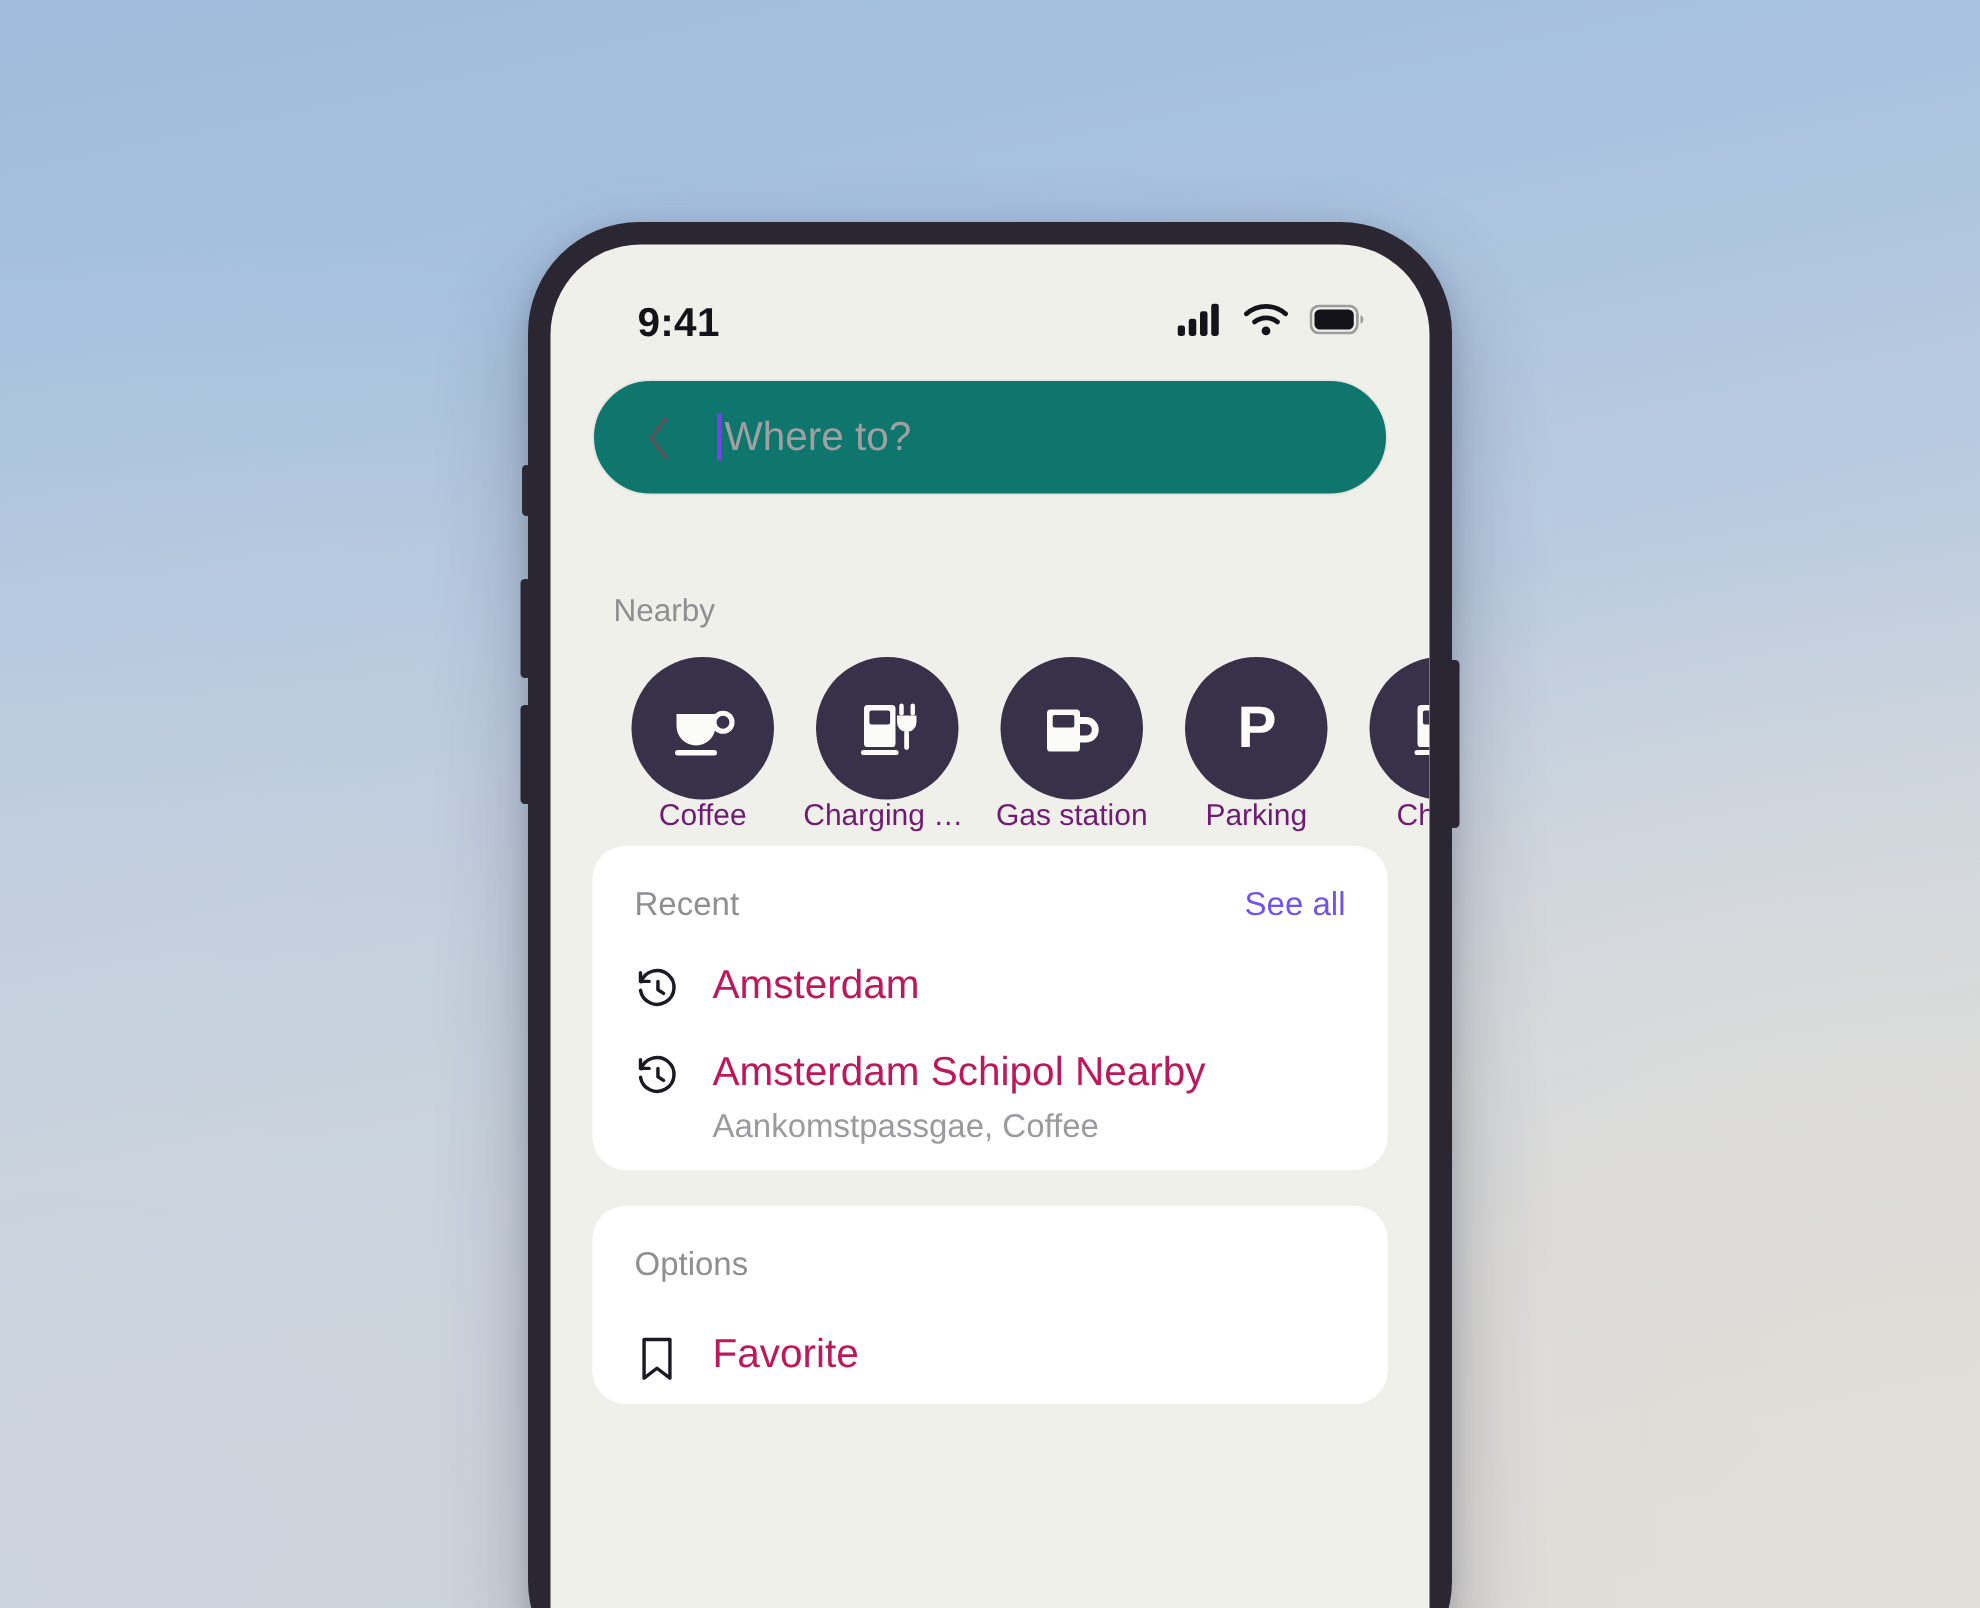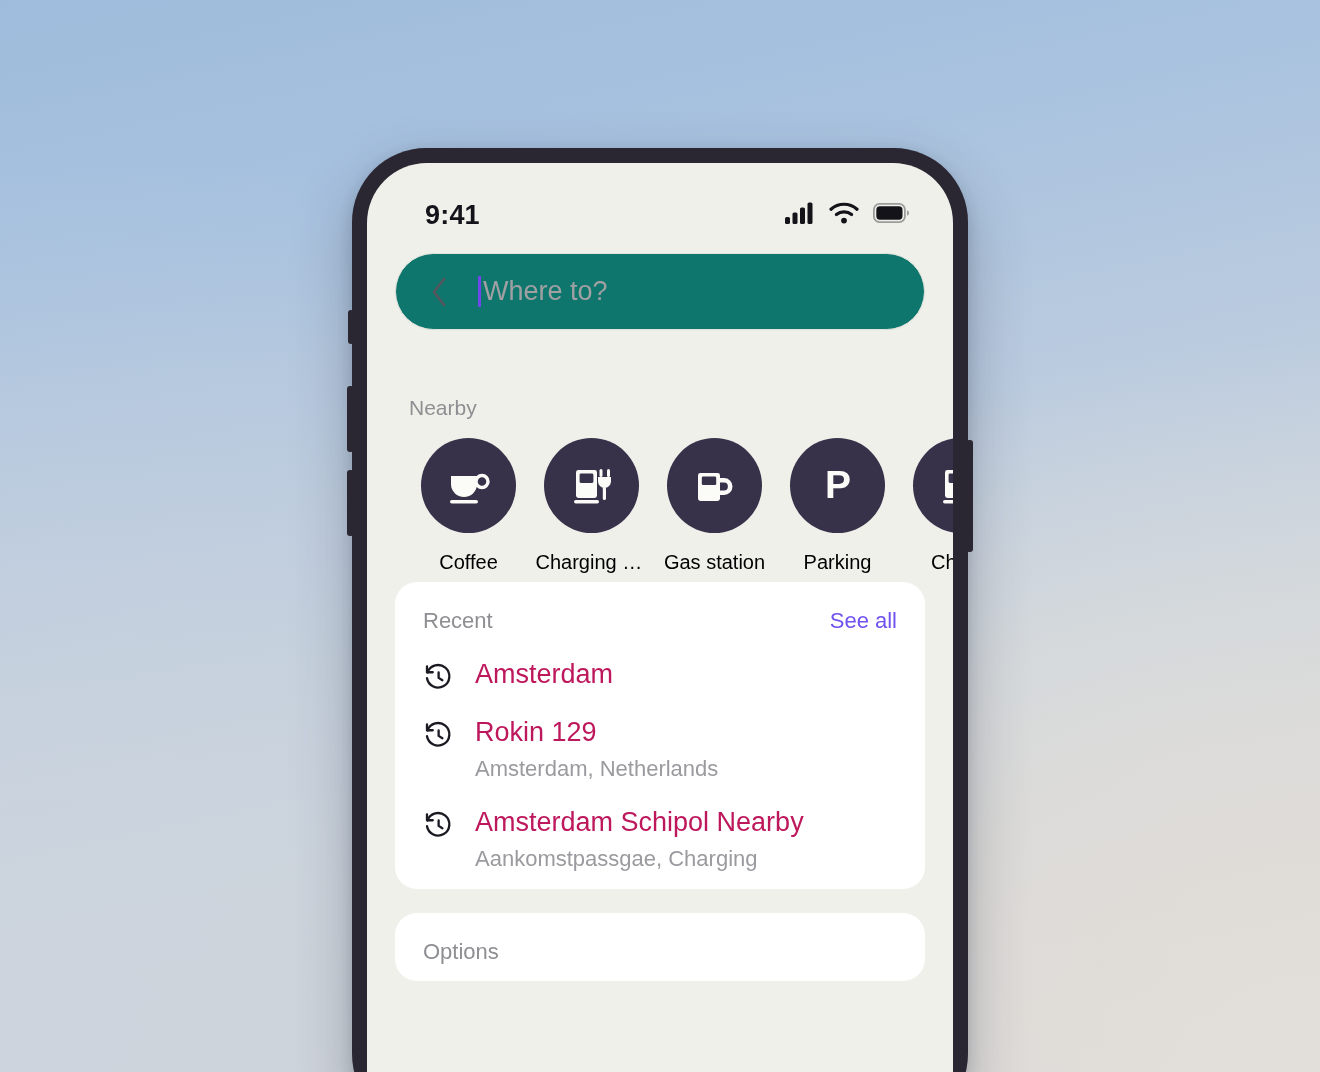--- a/index.html
+++ b/index.html
@@ -144,23 +144,22 @@
   .nearby-circle {
     width: 95px;
     height: 95px;
     border-radius: 50%;
     background: #38314a;
     display: flex;
     align-items: center;
     justify-content: center;
   }
   .nearby-label {
-    margin-top: 18px;
     font-size: 20px;
-    color: #000000;
+    color: #701a75;
     white-space: nowrap;
     max-width: 112px;
     overflow: hidden;
     text-overflow: ellipsis;
   }
 
   
   .card {
     background: #ffffff;
     border-radius: 22px;
@@ -350,50 +349,47 @@
             <path d="M3.2 8.2V3.6M3.2 8.2h4.6" stroke="#1b1a22" stroke-width="1.85" fill="none" stroke-linecap="round" stroke-linejoin="round"></path>
             <path d="M3.6 8.4A9 9 0 1 1 3.2 13" stroke="#1b1a22" stroke-width="1.85" fill="none" stroke-linecap="round"></path>
             <path d="M12.5 8.3v4.4l3 1.9" stroke="#1b1a22" stroke-width="1.85" fill="none" stroke-linecap="round" stroke-linejoin="round"></path>
           </svg>
         </span>
         <span class="row-text">
           <span class="row-title">Amsterdam</span>
         </span>
       </div>
 
+
       <div class="list-row">
         <span class="row-icon">
           <svg width="30" height="30" viewBox="0 0 24 24">
             <path d="M3.2 8.2V3.6M3.2 8.2h4.6" stroke="#1b1a22" stroke-width="1.85" fill="none" stroke-linecap="round" stroke-linejoin="round"></path>
             <path d="M3.6 8.4A9 9 0 1 1 3.2 13" stroke="#1b1a22" stroke-width="1.85" fill="none" stroke-linecap="round"></path>
             <path d="M12.5 8.3v4.4l3 1.9" stroke="#1b1a22" stroke-width="1.85" fill="none" stroke-linecap="round" stroke-linejoin="round"></path>
           </svg>
         </span>
         <span class="row-text">
-          <span class="row-title">Rokin 129</span>
-          <span class="row-sub">Amsterdam, Netherlands</span>
-        </span>
-      </div>
-
-      <div class="list-row">
-        <span class="row-icon">
-          <svg width="30" height="30" viewBox="0 0 24 24">
-            <path d="M3.2 8.2V3.6M3.2 8.2h4.6" stroke="#1b1a22" stroke-width="1.85" fill="none" stroke-linecap="round" stroke-linejoin="round"></path>
-            <path d="M3.6 8.4A9 9 0 1 1 3.2 13" stroke="#1b1a22" stroke-width="1.85" fill="none" stroke-linecap="round"></path>
-            <path d="M12.5 8.3v4.4l3 1.9" stroke="#1b1a22" stroke-width="1.85" fill="none" stroke-linecap="round" stroke-linejoin="round"></path>
-          </svg>
-        </span>
-        <span class="row-text">
           <span class="row-title">Amsterdam Schipol Nearby</span>
-          <span class="row-sub">Aankomstpassgae, Charging</span>
+          <span class="row-sub">Aankomstpassgae, Coffee</span>
         </span>
       </div>
     </div>
 
     <div class="card">
       <div class="card-head">
         <span class="card-title">Options</span>
       </div>
 
+      <div class="list-row" style="padding-top:30px;">
+        <span class="row-icon">
+          <svg width="30" height="32" viewBox="0 0 24 26">
+            <path d="M5 2.4h14v21l-7-5.4-7 5.4z" stroke="#1b1a22" stroke-width="1.85" fill="none" stroke-linejoin="round"></path>
+          </svg>
+        </span>
+        <span class="row-text">
+          <span class="row-title">Favorite</span>
+        </span>
+      </div>
     </div>
 
   </div>
 </div>
 
 </body></html>

